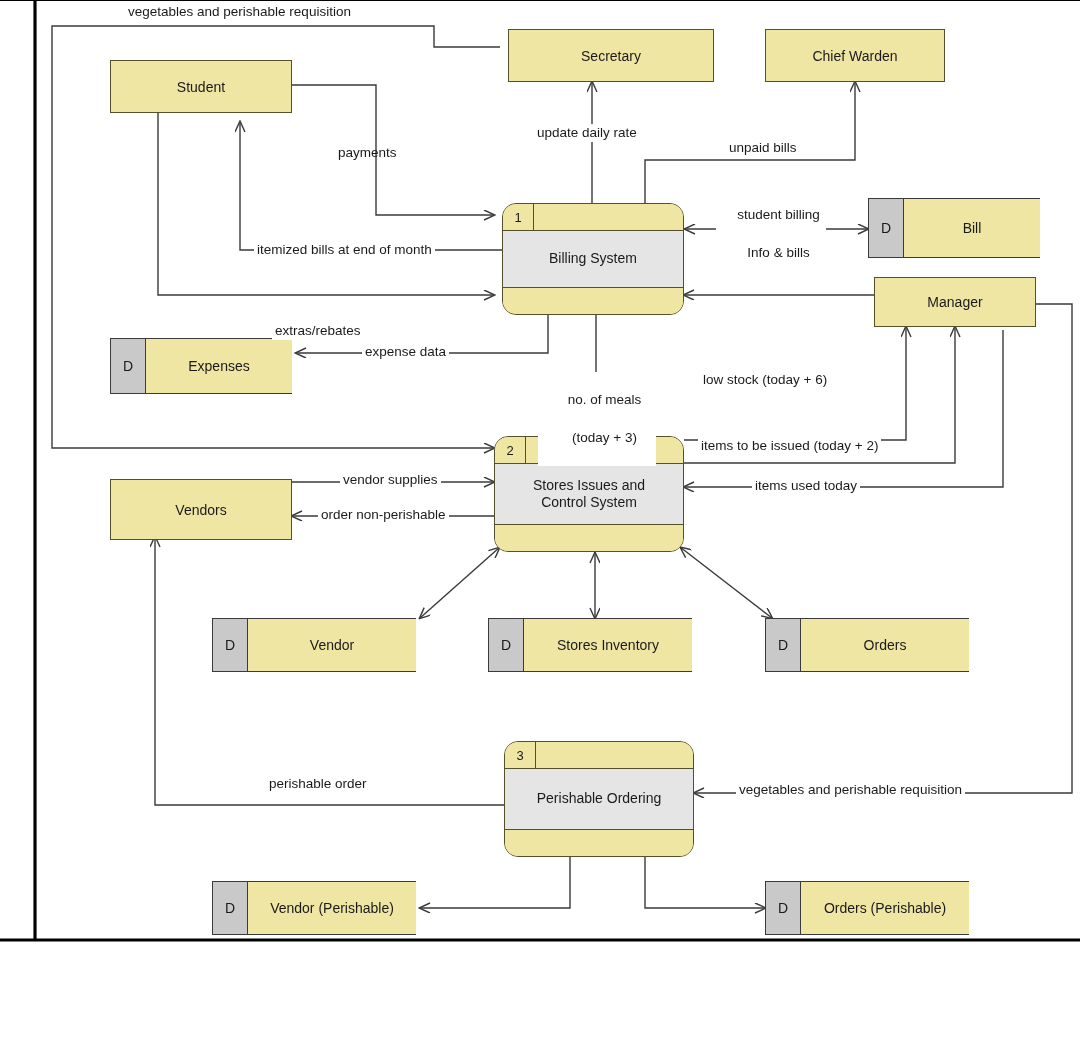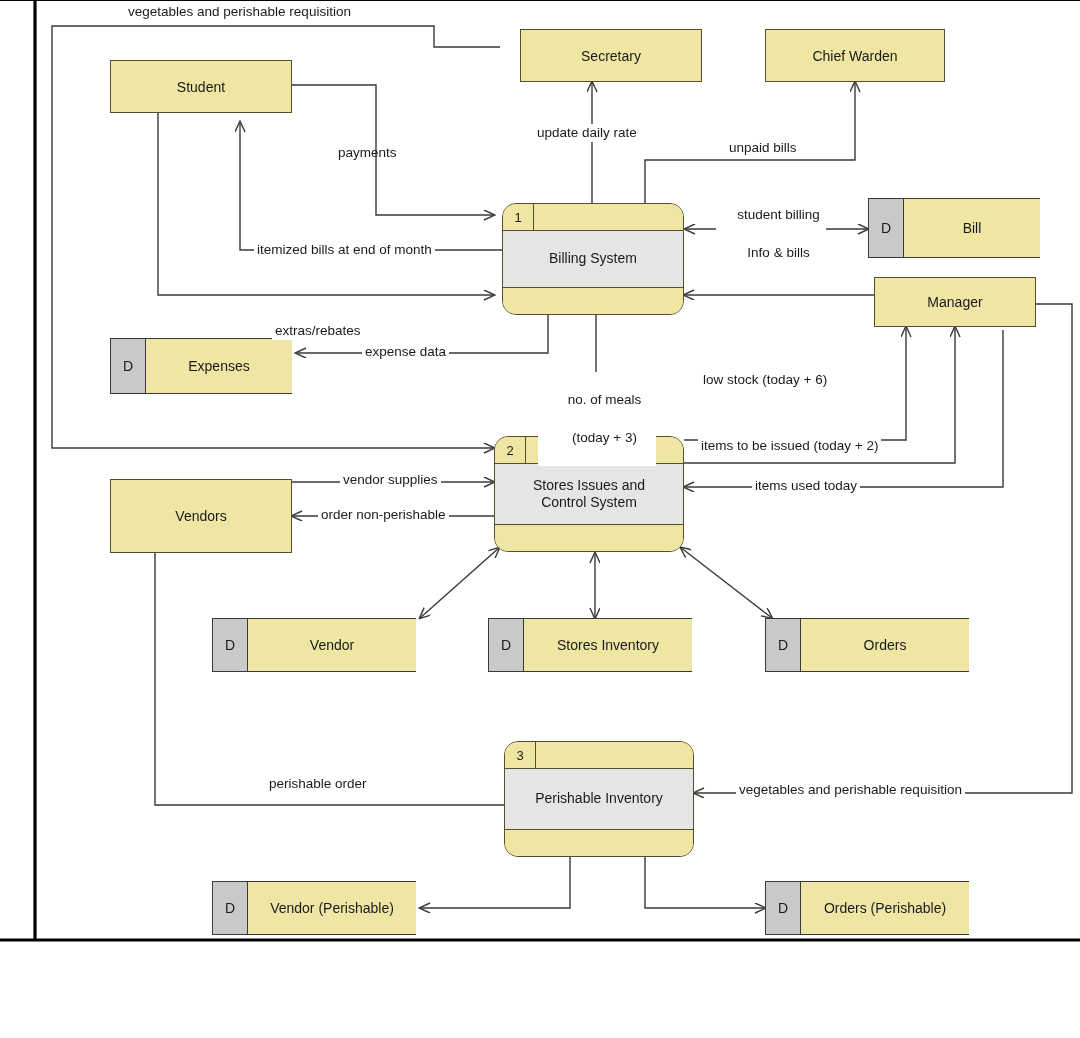--- a/index.html
+++ b/index.html
@@ -146,33 +146,33 @@
 
       <path d="M645,857 L645,908 L765,908" marker-end="url(#ah)"></path>
 
     </g>
   </svg>
 
   <div class="entity" style="left:110px;top:60px;width:182px;height:53px;justify-content:center;">
     <span>Student</span>
   </div>
 
-  <div class="entity" style="left:520px;top:29px;width:182px;height:53px;text-align:right;">
+  <div class="entity" style="left:508px;top:29px;width:206px;height:53px;text-align:right;">
     <span>Secretary</span>
   </div>
 
   <div class="entity" style="left:765px;top:29px;width:180px;height:53px;">
     <span>Chief Warden</span>
   </div>
 
   <div class="entity" style="left:874px;top:277px;width:162px;height:50px;">
     <span>Manager</span>
   </div>
 
-  <div class="entity" style="left:110px;top:479px;width:182px;height:74px;">
+  <div class="entity" style="left:110px;top:479px;width:182px;height:61px;">
     <span>Vendors</span>
   </div>
 
   <div class="store" style="left:868px;top:198px;width:172px;height:60px;">
     <div class="dcell">D</div>
     <div class="dname">Bill</div>
   </div>
 
   <div class="store" style="left:110px;top:338px;width:182px;height:56px;">
     <div class="dcell">D</div>
@@ -225,21 +225,21 @@
       </span>
     </div>
     <div class="pfoot"></div>
   </div>
 
   <div class="process" style="left:504px;top:741px;width:190px;height:116px;">
     <div class="phead">
       <div class="pnum">3</div>
       <div class="phead-rest"></div>
     </div>
-    <div class="pbody">Perishable Inventory</div>
+    <div class="pbody">Perishable Ordering</div>
     <div class="pfoot"></div>
   </div>
 
   <div class="flab" style="left:128px;top:3px;">vegetables and perishable requisition</div>
 
   <div class="flab" style="left:338px;top:144px;">payments</div>
 
   <div class="flab" style="left:254px;top:241px;background:#fff;padding:0 3px;">itemized bills at end of month</div>
 
   <div class="flab" style="left:272px;top:282px;background:#fff;padding:0 3px;margin-top:40px;">extras/rebates</div>

